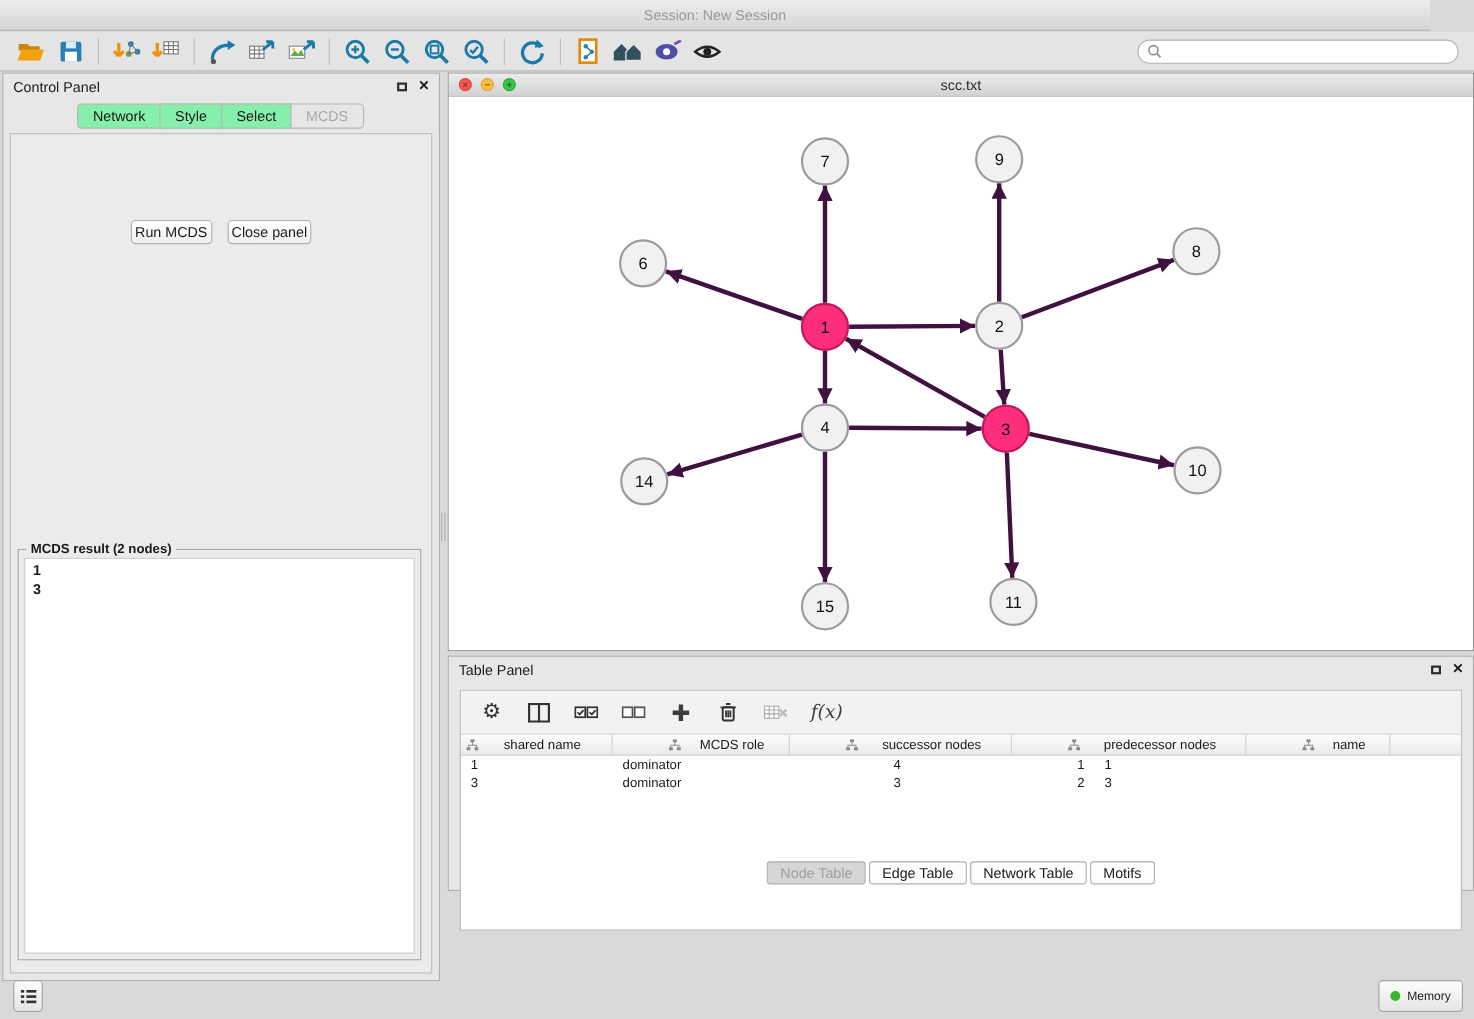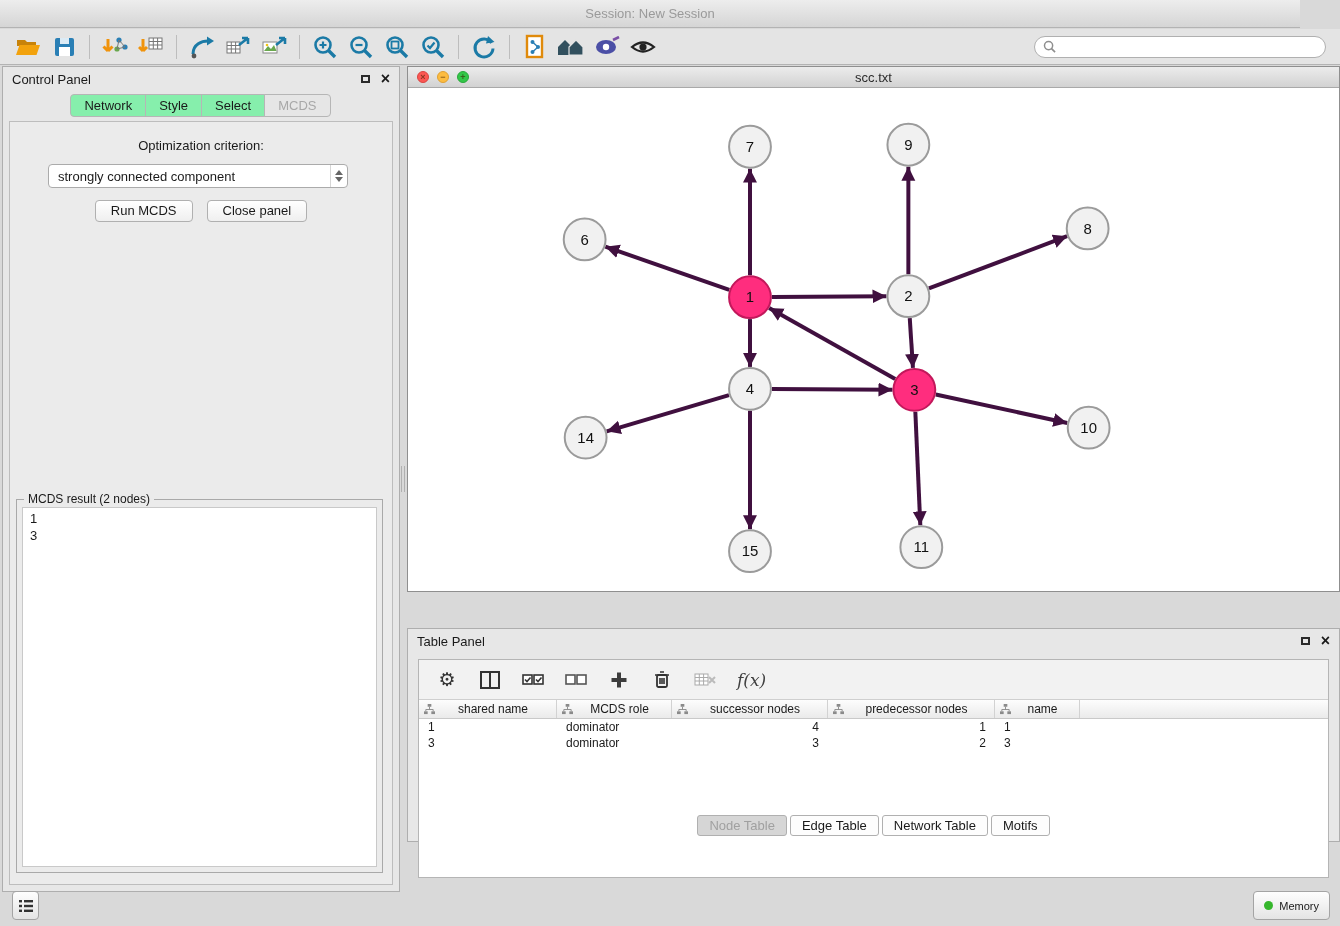--- a/index.html
+++ b/index.html
@@ -59,24 +59,24 @@
   }
   .stepper {
     margin-left:auto; width:17px; height:100%;
     display:flex; flex-direction:column; align-items:center; justify-content:center; gap:2px;
     border-left:1px solid #d6d6d6;
   }
   .tri-up    { width:0; height:0; border-left:4px solid transparent; border-right:4px solid transparent; border-bottom:5px solid #666; }
   .tri-down  { width:0; height:0; border-left:4px solid transparent; border-right:4px solid transparent; border-top:5px solid #666; }
   .cp-buttons { position:absolute; top:78px; left:0; right:0; display:flex; justify-content:center; gap:14px; }
   .btn {
-    height:22px; padding:0 15px; background:linear-gradient(#ffffff,#efefef);
+    height:22px; padding:0 3px; background:linear-gradient(#ffffff,#efefef);
     border:1px solid #b0b0b0; border-radius:4px; font-size:13px; line-height:20px;
   }
-  .groupbox { position:absolute; left:6px; right:9px; top:377px; bottom:11px; border:1px solid #a9a9a9; }
+  .groupbox { position:absolute; left:6px; right:9px; top:377px; bottom:11px; border:1px solid #a9a9a9;font-weight:bold; }
   .groupbox-legend { position:absolute; top:-8px; left:7px; background:#ebebeb; padding:0 4px; font-size:12px; }
   .result-inner {
     position:absolute; left:5px; right:5px; top:7px; bottom:5px;
     background:#fff; border:1px solid #c9c9c9;
     font-size:13px; line-height:17px; padding:2px 7px; white-space:pre;
   }
   
   .v-splitter { position:absolute; left:400px; top:66px; width:7px; height:826px; }
   .v-splitter .grip { position:absolute; left:1px; top:400px; width:4px; height:26px; border-left:1px solid #b0b0b0; border-right:1px solid #b0b0b0; }
   .h-splitter { position:absolute; left:407px; top:592px; width:933px; height:4px; }
@@ -96,37 +96,37 @@
   }
   .light.red    { background:#fc5753; border:1px solid #d94441; }
   .light.yellow { background:#fdbc40; border:1px solid #dfa133; }
   .light.green  { background:#33c748; border:1px solid #2aa83c; }
   .nw-title { position:absolute; left:0; right:0; text-align:center; font-size:13px; color:#2b2b2b; }
   .nw-canvas { position:absolute; left:0; top:21px; right:0; bottom:0; background:#fff; }
   .nw-canvas svg { display:block; width:100%; height:100%; font-family:"Liberation Sans","DejaVu Sans",sans-serif; }
   
   .table-panel {
     position:absolute; left:407px; top:596px; width:933px; height:214px;
-    background:#e7e7e7; border:1px solid #aeaeae;margin-top:32px;
+    background:#e7e7e7; border:1px solid #aeaeae;
   }
   .table-frame {
     position:absolute; left:10px; right:10px; top:30px; height:219px;
     border:1px solid #b5b5b5; background:#fff;
     display:flex; flex-direction:column;
   }
   .tp-toolbar {
     height:40px; background:#f2f2f2; border-bottom:1px solid #cfcfcf;
     display:flex; align-items:center; gap:21px; padding:0 17px; flex:none;
   }
   .tp-ic { display:flex; align-items:center; justify-content:center; width:22px; height:22px; }
   .gear-glyph { font-size:19px; color:#333; line-height:1; }
   .fx { font-family:"DejaVu Serif","Liberation Serif",serif; font-style:italic; font-size:17px; color:#404040; }
   .table-header-row {
     display:flex; height:19px; flex:none;
-    background:linear-gradient(#fdfdfd,#eaeaea); border-bottom:1px solid #c9c9c9;
+    background:linear-gradient(#fdfdfd,#eaeaea); border-bottom:1px solid #c9c9c9;gap:46px;
   }
   .th {
     border-right:1px solid #d2d2d2; font-size:12px;
     display:flex; align-items:center; padding:0 5px; overflow:hidden;
   }
   .th-label { flex:1; text-align:center; }
   .th-filler { flex:1; border-right:none; }
   .table-body { flex:1; overflow:hidden; }
   .tr { display:flex; height:16px; font-size:12px; }
   .td { padding:0 9px; line-height:16px; overflow:hidden; white-space:nowrap; }
@@ -300,29 +300,21 @@
   </div>
 
   <div class="cp-tabs">
       <div class="cp-tab">Network</div>
       <div class="cp-tab">Style</div>
       <div class="cp-tab">Select</div>
       <div class="cp-tab active">MCDS</div>
     </div>
 
   <div class="cp-content">
-    <div class="opt-label">Optimization criterion:</div>
-
-    <div class="dropdown">
-      <span>strongly connected component</span>
-      <span class="stepper">
-        <span class="tri-up"></span>
-          <span class="tri-down"></span>
-      </span>
-    </div>
+
 
     <div class="cp-buttons">
       <div class="btn">Run MCDS</div>
       <div class="btn">Close panel</div>
     </div>
 
     <div class="groupbox">
       <div class="groupbox-legend">MCDS result (2 nodes)</div>
       <div class="result-inner">1
 3</div>

